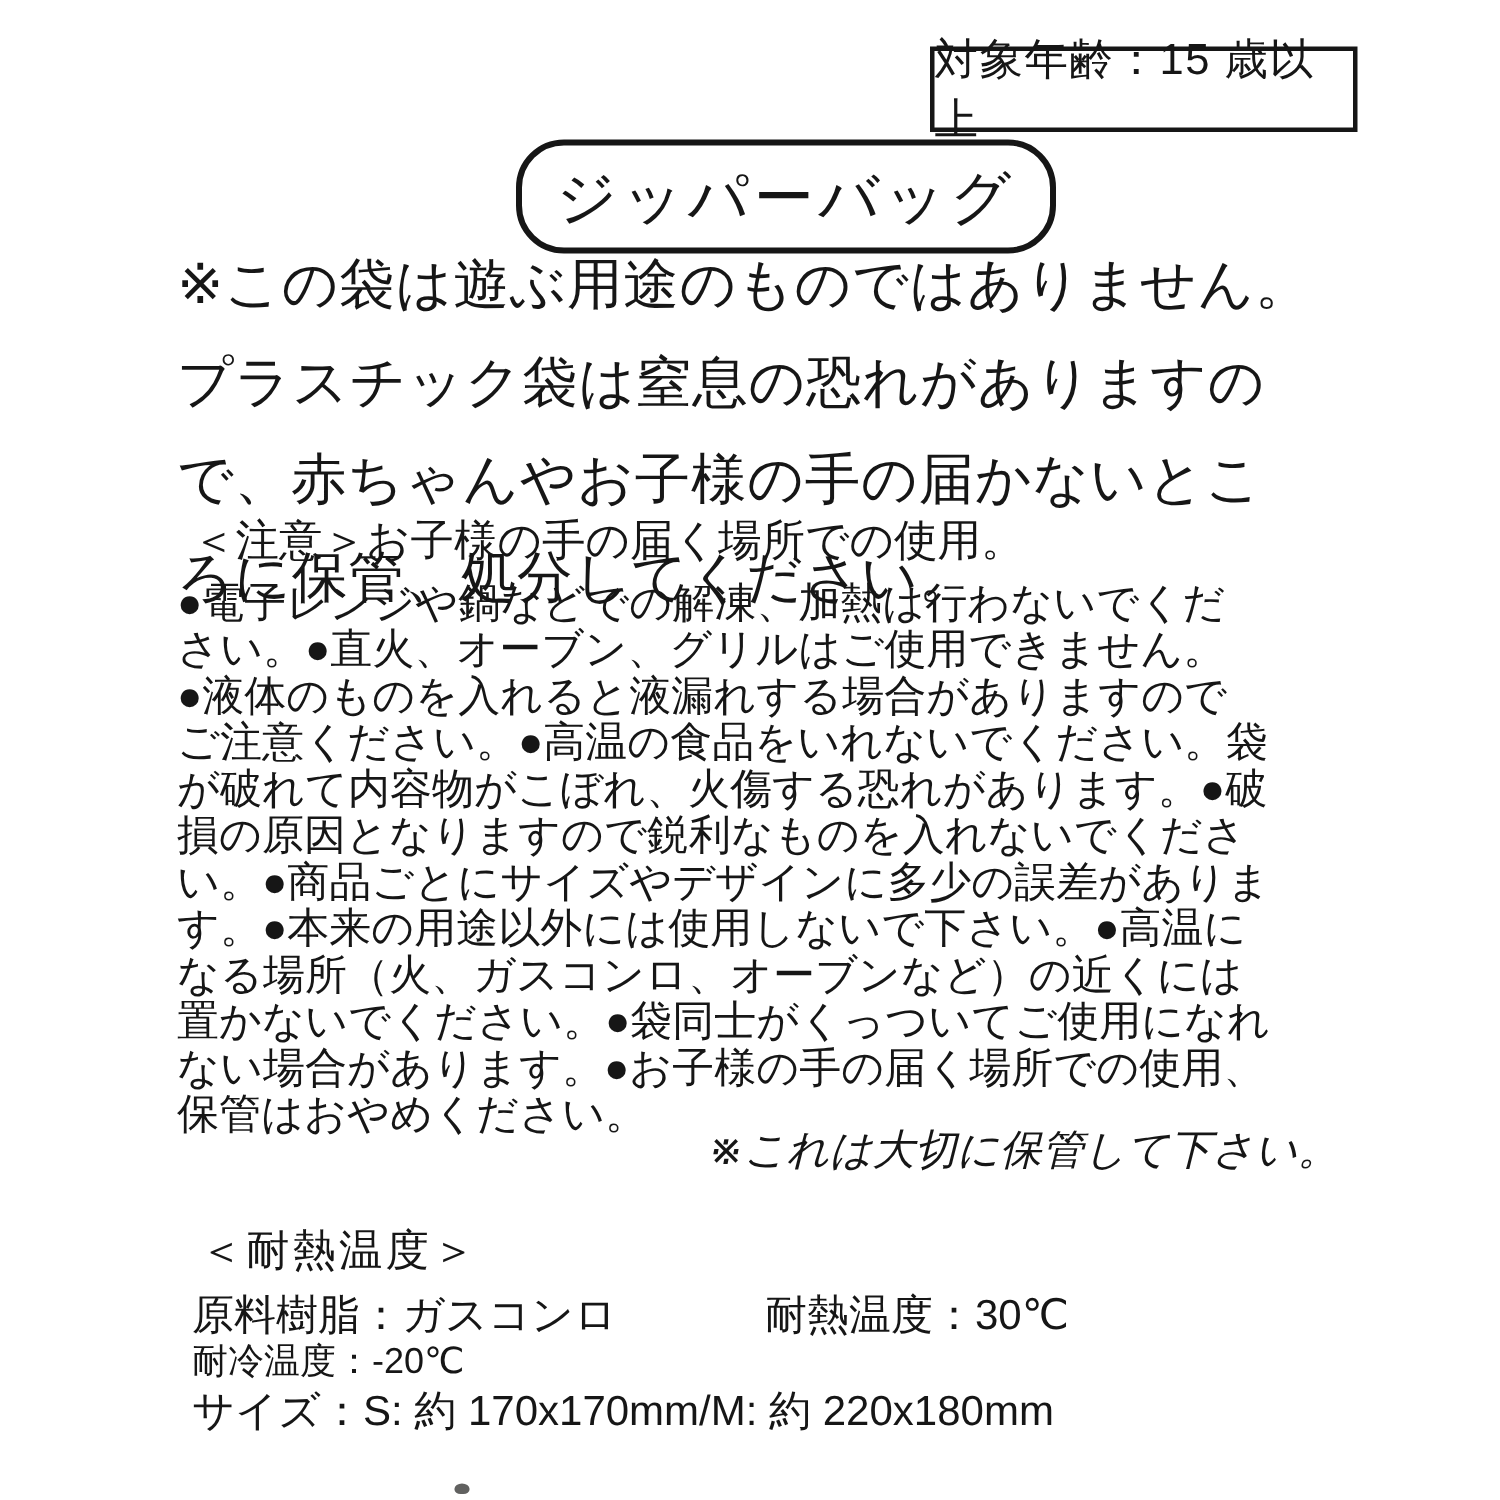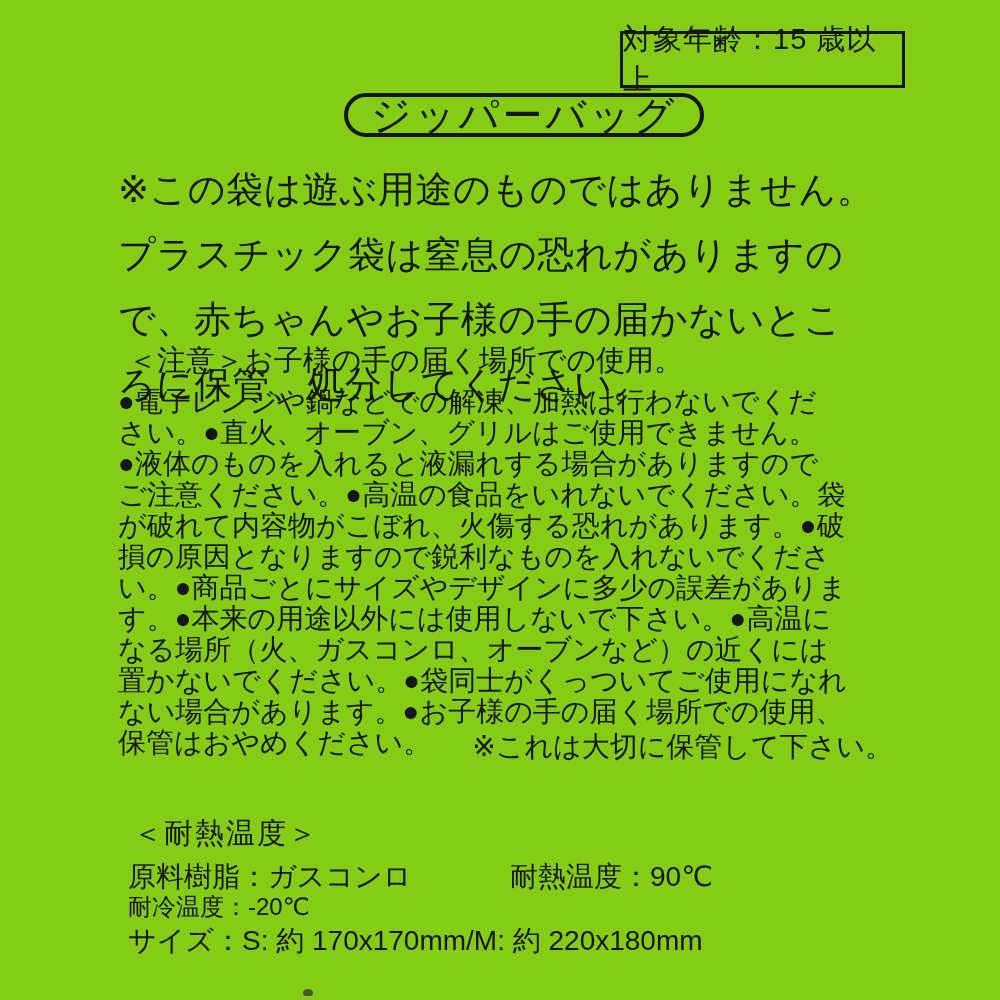--- a/index.html
+++ b/index.html
@@ -5,21 +5,21 @@
   html, body {
     margin: 0;
     padding: 0;
     background: #e9e9e7;
   }
   .page {
     position: relative;
     width: 1000px;
     height: 1000px;
     margin: 0 auto;
-    background: #84cc16;
+    background: #ffffff;
     color: #161616;
     font-family: "Liberation Sans", "DejaVu Sans", sans-serif;
     overflow: hidden;
   }
   .pre { white-space: pre-line; }
 
   .age-box {
     position: absolute;
     left: 620px; top: 31px;
     width: 285px; height: 57px;
@@ -28,21 +28,21 @@
     display: flex;
     align-items: center;
     justify-content: center;
     font-size: 29px;
     letter-spacing: 1px;
   }
 
   .title-pill {
     position: absolute;
     left: 344px; top: 93px;
-    width: 360px; height: 44px;
+    width: 360px; height: 76px;
     border: 4px solid #161616;
     border-radius: 32px;
     box-sizing: border-box;
     display: flex;
     align-items: center;
     justify-content: center;
     font-size: 40px;
     letter-spacing: 3px;
   }
 
@@ -64,22 +64,23 @@
   .cautions {
     position: absolute;
     left: 118px; top: 386px;
     width: 790px;
     font-size: 28px;
     line-height: 31px;
   }
 
   .keep-note {
     position: absolute;
-    right: 107px; top: 728px;
+    right: 107px; top: 748px;
     font-size: 28px;
+    font-style: italic;
   }
 
   .quality-heading {
     position: absolute;
     left: 133px; top: 814px;
     font-size: 29px;
     letter-spacing: 2px;
   }
 
   .q-resin  { position: absolute; left: 128px; top: 858px; font-size: 28px; }
@@ -128,21 +129,21 @@
 置かないでください。●袋同士がくっついてご使用になれ
 ない場合があります。●お子様の手の届く場所での使用、
 保管はおやめください。</div>
 
   <div class="keep-note">※これは大切に保管して下さい。</div>
 
   <div class="quality-heading">＜耐熱温度＞</div>
 
   <div class="q-resin">原料樹脂：ガスコンロ</div>
 
-  <div class="q-heat">耐熱温度：90℃</div>
+  <div class="q-heat">耐熱温度：30℃</div>
 
   <div class="q-cold">耐冷温度：-20℃</div>
 
   <div class="q-size">サイズ：S: 約 170x170mm/M: 約 220x180mm</div>
 
   <div class="smudge"></div>
 
 </div>
 
 </body></html>

